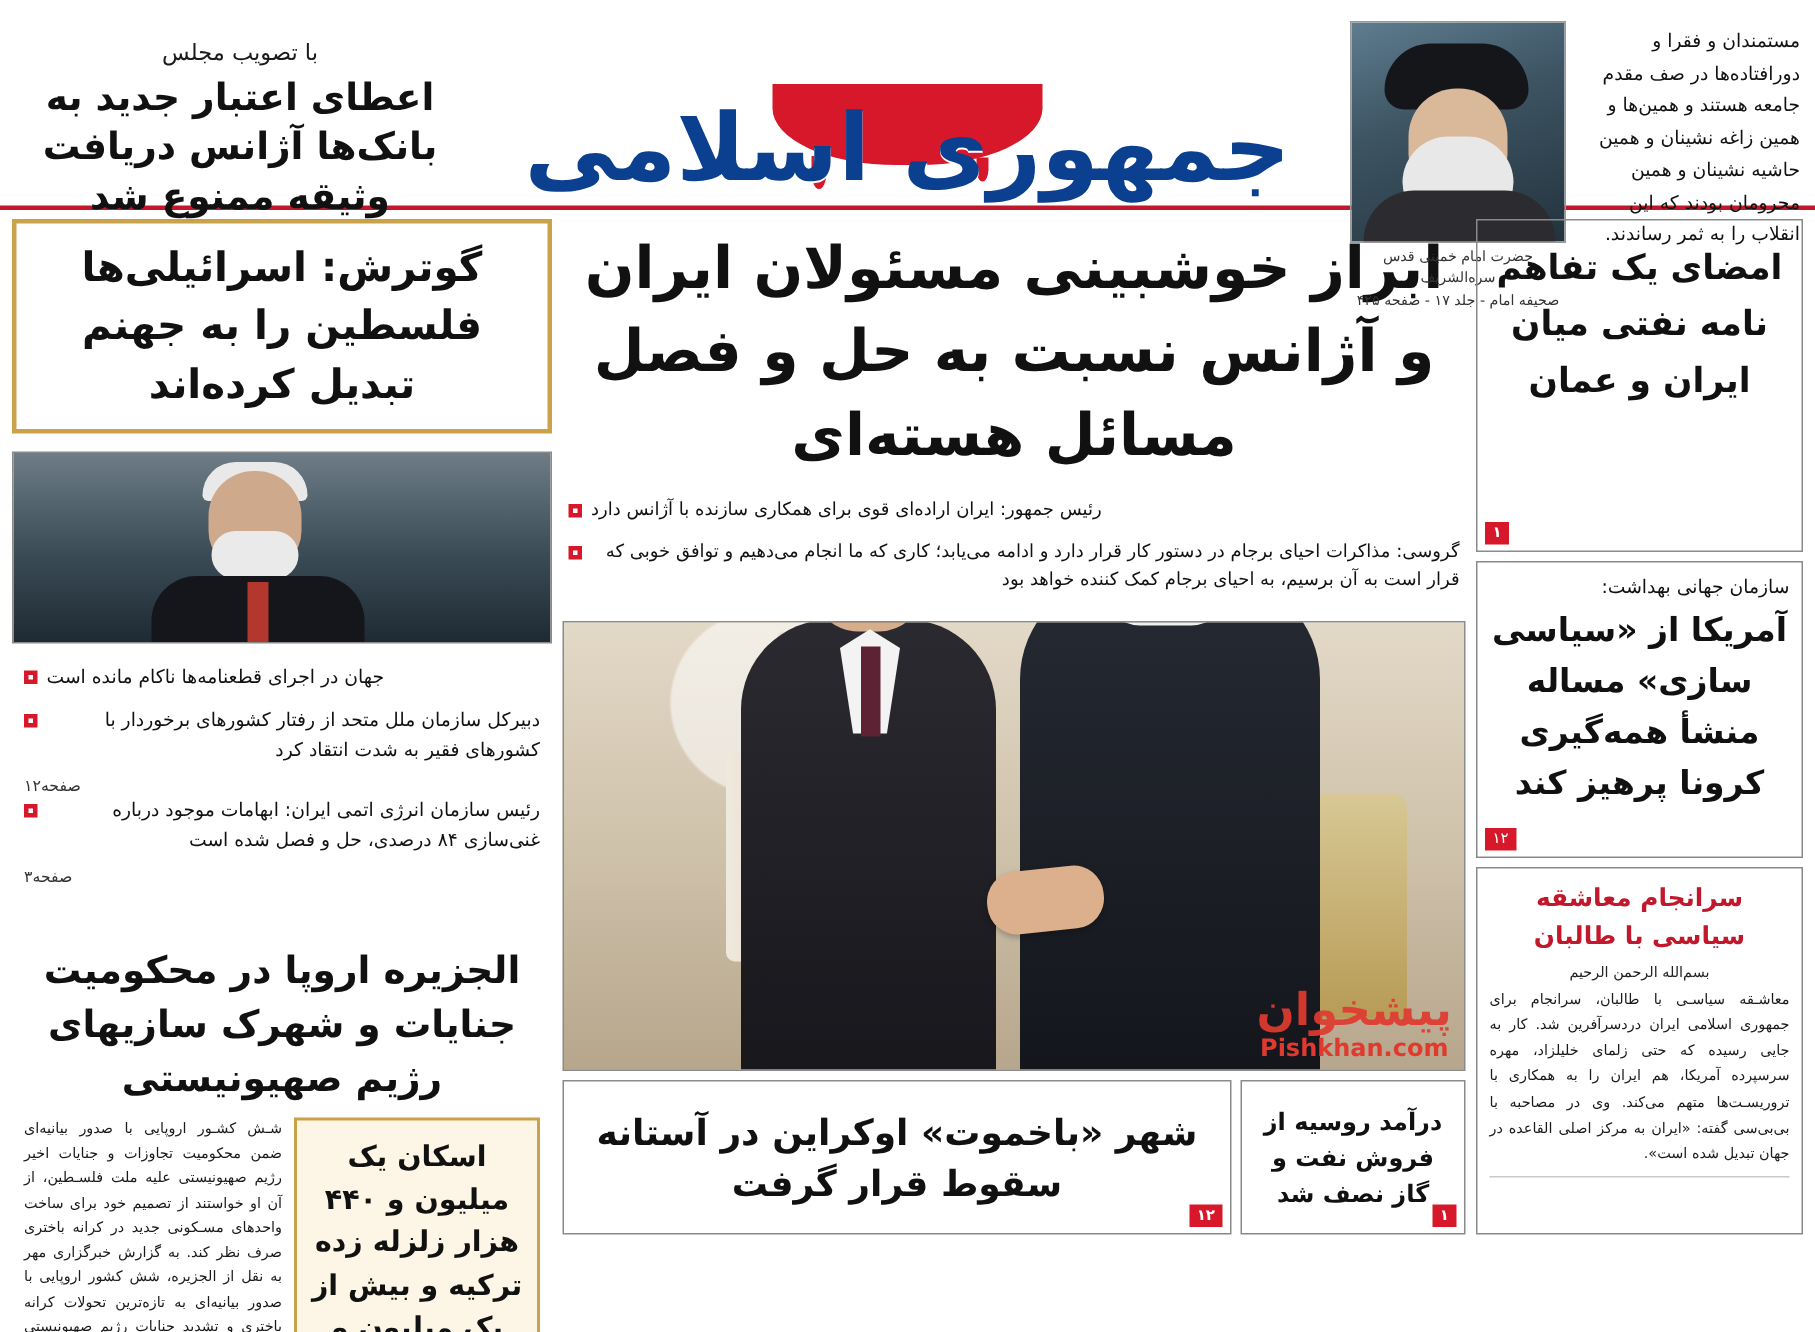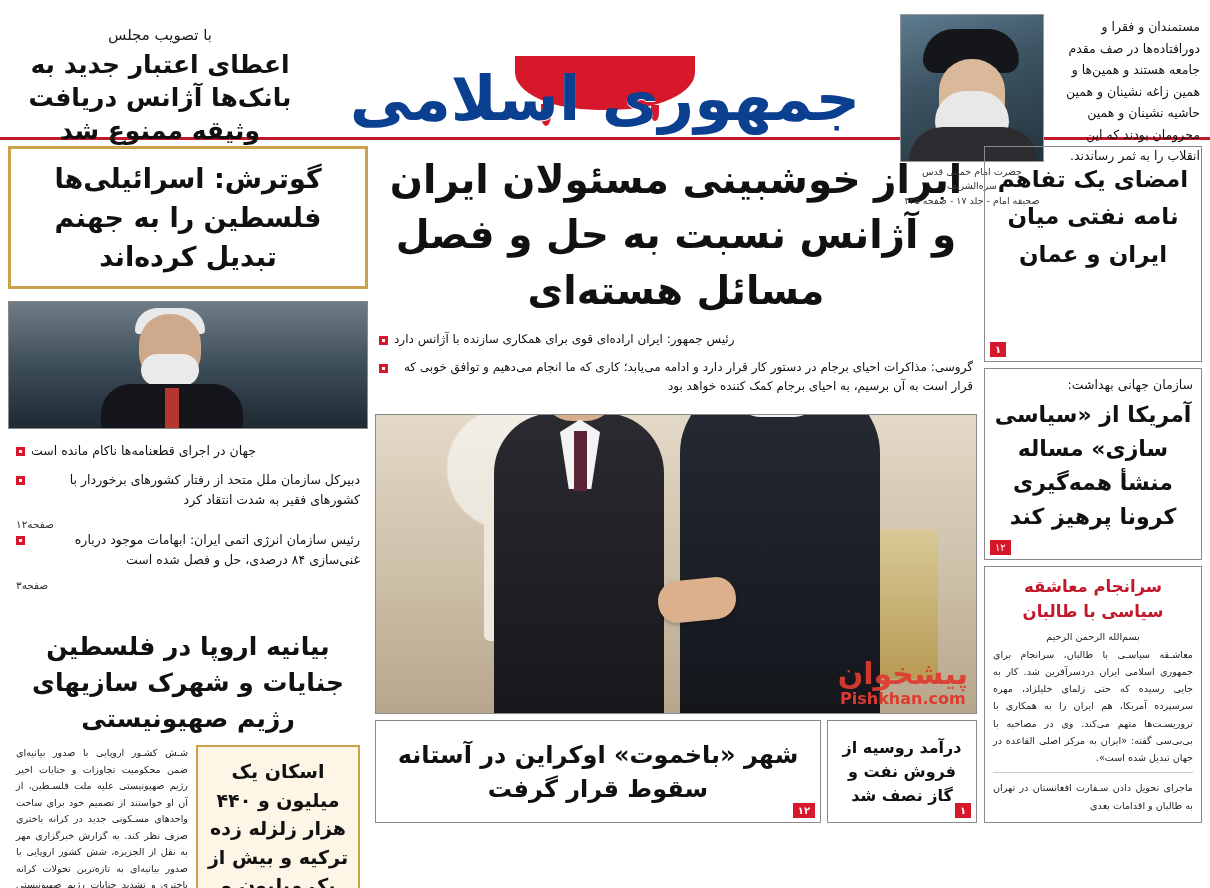--- a/index.html
+++ b/index.html
@@ -379,21 +379,21 @@
         <div class="bullet">
           <span class="bsq"></span>
           <span>رئیس سازمان انرژی اتمی ایران: ابهامات موجود درباره غنی‌سازی ۸۴ درصدی، حل و فصل شده است</span>
         </div>
         <div class="pagelink">صفحه۳</div>
       </div>
 
       <div class="redline"></div>
 
       <div>
-        <div class="euro-head">بیانیه اروپا در فلسطین جنایات و شهرک سازیهای رژیم صهیونیستی</div>
+        <div class="euro-head">الجزیره اروپا در محکومیت جنایات و شهرک سازیهای رژیم صهیونیستی</div>
         <div class="euro-body">
           <div class="euro-col-text">
             <div>شـش کشـور اروپایی با صدور بیانیه‌ای ضمن محکومیت تجاوزات و جنایات اخیر رژیم صهیونیستی علیه ملت فلسـطین، از آن او خواستند از تصمیم خود برای ساخت واحدهای مسـکونی جدید در کرانه باختری صرف نظر کند. به گزارش خبرگزاری مهر به نقل از الجزیره، شش کشور اروپایی با صدور بیانیه‌ای به تازه‌ترین تحولات کرانه باختری و تشدید جنایات رژیم صهیونیستی علیه ملت فلسطین واکنش نشان دادند.براساس این گزارش،فرانسه، آلمان، ایتالیا، لهستان، انگلیس و اسپانیا با صدور بیانیه مشـترک درباره تداوم خشونت‌ها در اراضی فلسطینی به شدت ابراز نگرانی کردند.</div>
 
           </div>
           <div class="euro-col-box">
             <div class="tan-box">
               <span>اسکان یک میلیون و ۴۴۰ هزار زلزله زده ترکیه و بیش از یک میلیون و ۲۵۰ هزار آواره</span>
               
             </div>
@@ -460,18 +460,17 @@
         <div class="who-kicker">سازمان جهانی بهداشت:</div>
         <div class="who-head">آمریکا از «سیاسی سازی» مساله منشأ همه‌گیری کرونا پرهیز کند</div>
         <span class="badge left">۱۲</span>
       </div>
 
       <div class="taliban-box">
         <div class="tal-head">سرانجام معاشقه سیاسی با طالبان</div>
         <div class="tal-sub">بسم‌الله الرحمن الرحیم</div>
         <div class="tal-body">معاشـقه سیاسـی با طالبان، سرانجام برای جمهوری اسلامی ایران دردسرآفرین شد. کار به جایی رسیده که حتی زلمای خلیلزاد، مهره سرسپرده آمریکا، هم ایران را به همکاری با تروریسـت‌ها متهم می‌کند. وی در مصاحبه با بی‌بی‌سی گفته: «ایران به مرکز اصلی القاعده در جهان تبدیل شده است».</div>
         <div class="tal-rule"></div>
-        <div class="tal-body">ماجرای تحویل دادن سـفارت افغانستان در تهران به طالبان و اقدامات بعدی</div>
       </div>
     </div>
 
   </div>
 </div>
 
 </body></html>

